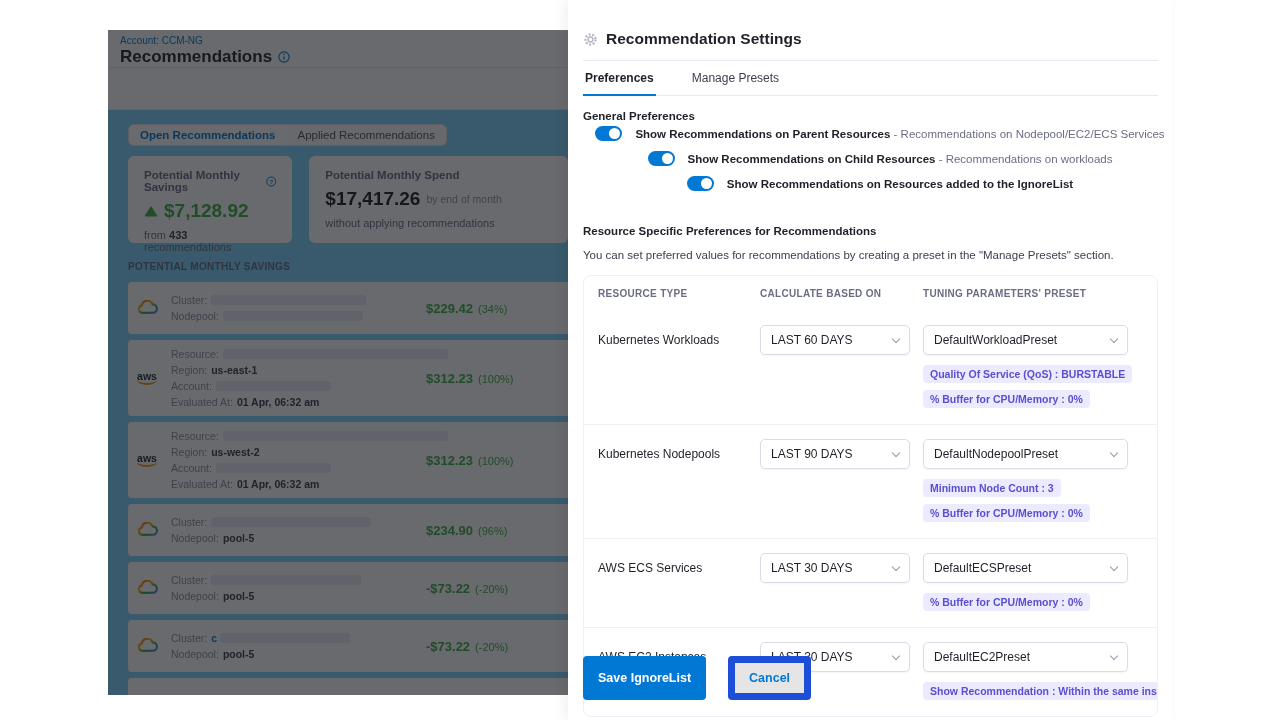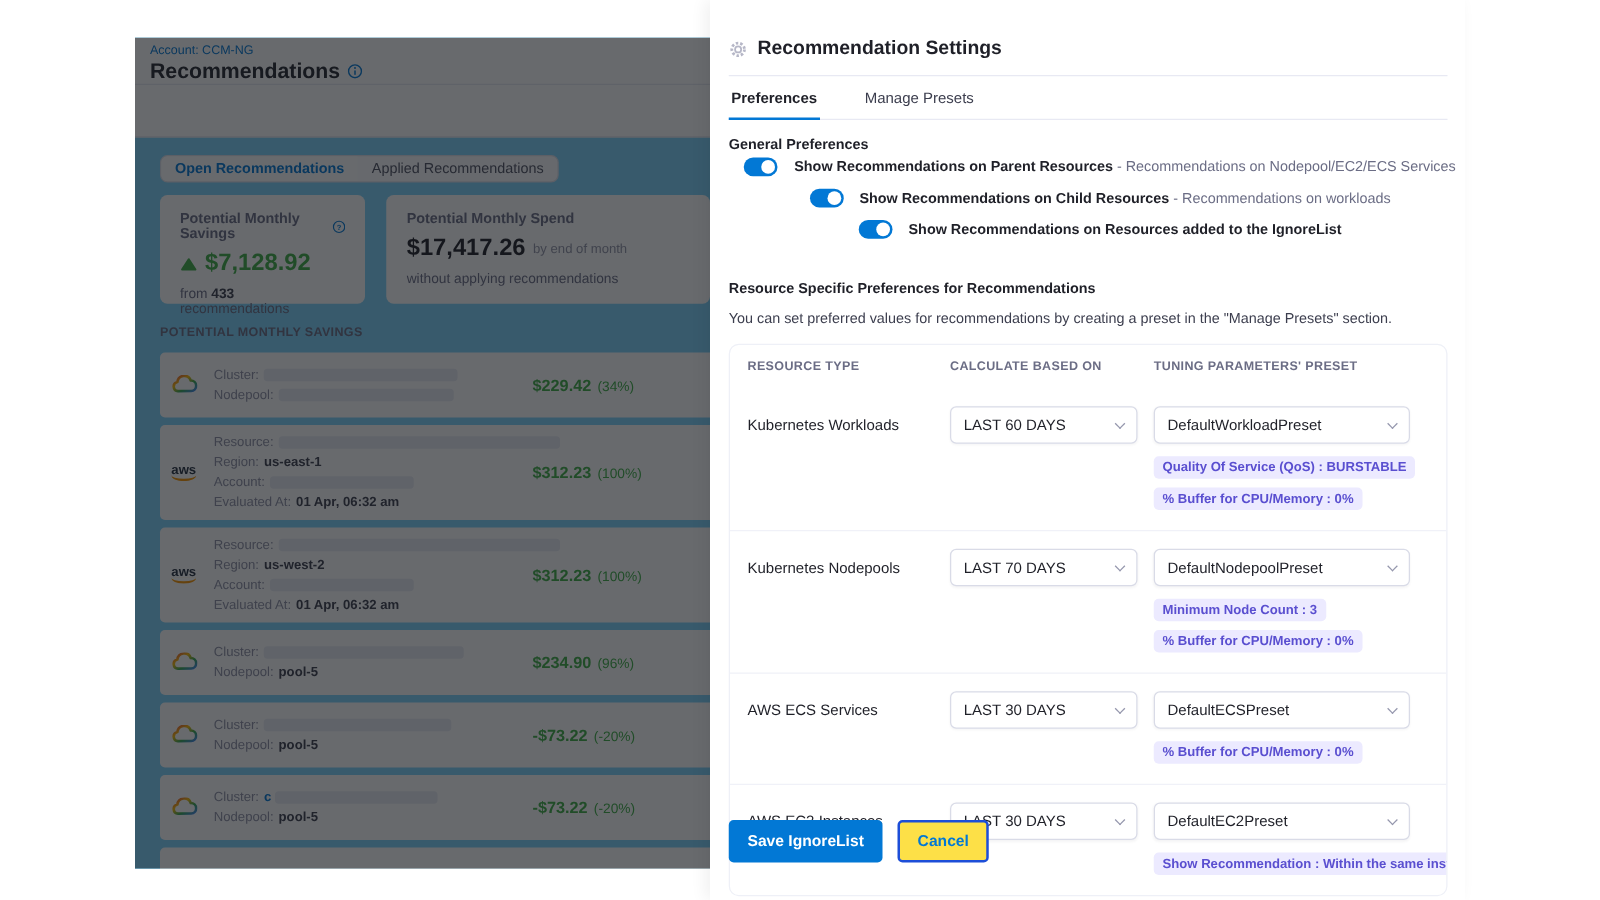--- a/index.html
+++ b/index.html
@@ -75,21 +75,21 @@
   .pref-row + .pref-row { border-top:1px solid #f0f1f8; }
   .pref-type { font-size:12px; color:#1f2028; padding-top:8px; }
   .select { height:30px; border:1px solid #d9dbe7; border-radius:5px; background:#fff; display:flex; align-items:center; justify-content:space-between; padding:0 10px; font-size:12px; color:#1f2028; cursor:pointer; box-shadow:0 1px 2px rgba(40,41,61,0.05); }
   .select.w1 { width:150px; }
   .select.w2 { width:205px; }
   .chev { width:6px; height:6px; border-right:1.5px solid #9597ad; border-bottom:1.5px solid #9597ad; transform:rotate(45deg); margin-top:-3px; flex:0 0 auto; }
   .badges { display:flex; flex-direction:column; gap:7px; margin-top:10px; }
   .badge { background:#eceaff; color:#5a4fd0; font-size:10.5px; font-weight:600; padding:3px 7px; border-radius:4px; width:fit-content; white-space:nowrap; }
   .set-footer { position:absolute; left:15px; top:656px; display:flex; gap:12px; }
   .btn-save { background:#0278d5; color:#fff; font-weight:700; font-size:12.5px; padding:9px 15px; border-radius:4px; border:none; cursor:pointer; font-family:inherit; }
-  .btn-cancel { background:#fde047; color:#0278d5; font-weight:700; font-size:12.5px; padding:8px 14px; border-radius:4px; border:2px solid #1d4ed8; cursor:pointer; font-family:inherit; }
+  .btn-cancel { background:#e5e5e5; color:#0278d5; font-weight:700; font-size:12.5px; padding:8px 14px; border-radius:4px; border:7px solid #1d4ed8; cursor:pointer; font-family:inherit;margin-left:10px; }
 </style>
 </head>
 <body>
 
 <div class="stage">
 
   <div class="left-page">
     <div class="lp-header">
       <div class="lp-account">Account: CCM-NG</div>
       <div class="lp-title-row">
@@ -378,21 +378,21 @@
               <div class="badges">
                 <span class="badge">Quality Of Service (QoS) : BURSTABLE</span>
                 <span class="badge">% Buffer for CPU/Memory : 0%</span>
               </div>
             </div>
           </div>
           <div class="pref-grid pref-row">
             <div class="pref-type">Kubernetes Nodepools</div>
             <div>
               <div class="select w1">
-                <span>LAST 70 DAYS</span>
+                <span>LAST 90 DAYS</span>
                 <span class="chev"></span>
               </div>
             </div>
             <div>
               <div class="select w2">
                 <span>DefaultNodepoolPreset</span>
                 <span class="chev"></span>
               </div>
               <div class="badges">
                 <span class="badge">Minimum Node Count : 3</span>

